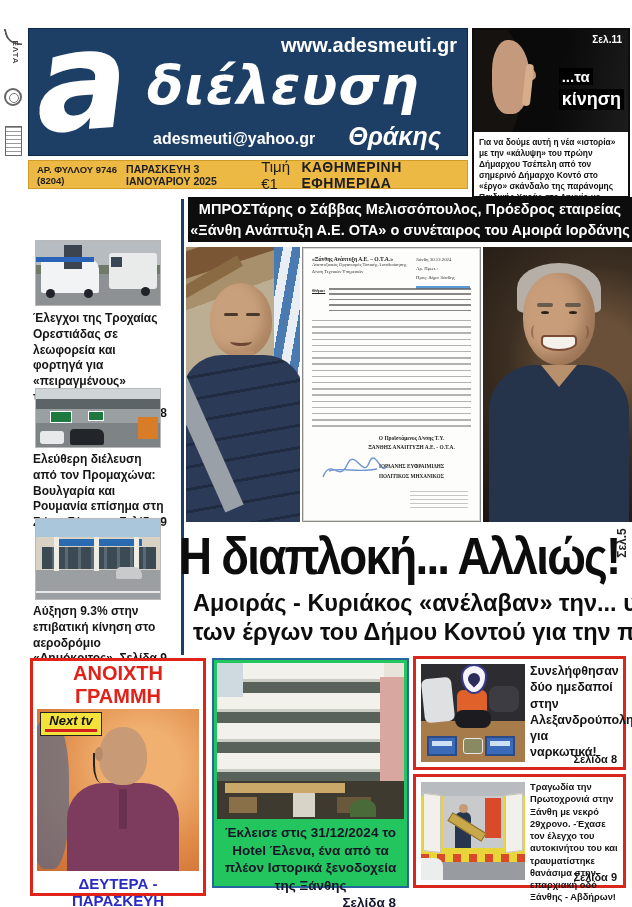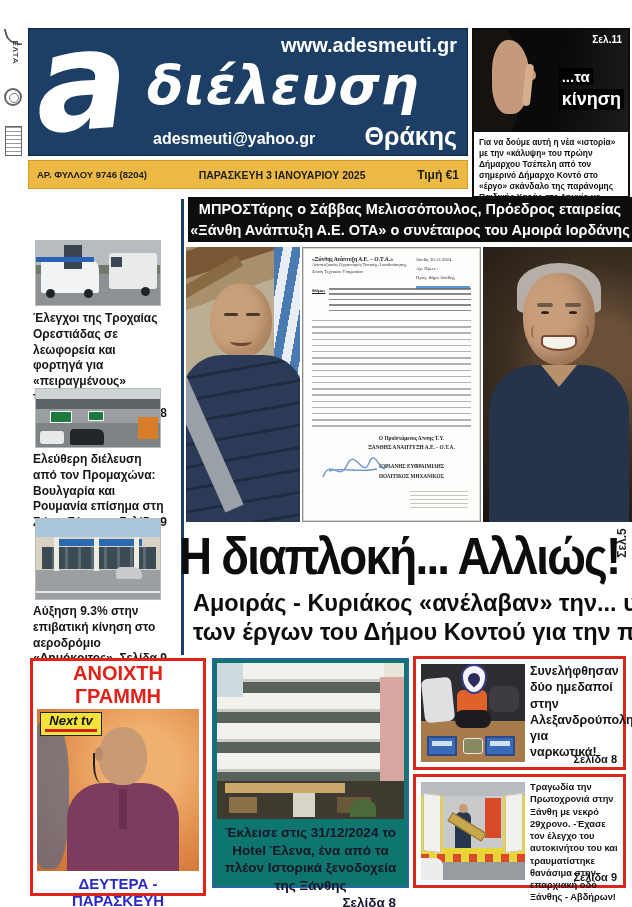--- a/index.html
+++ b/index.html
@@ -14,27 +14,27 @@
   .stamp-circle { position:absolute; top:58px; left:3px; width:18px; height:18px; border:2px solid #666; border-radius:50%; }
   .stamp-circle:after { content:""; position:absolute; left:3px; top:3px; width:8px; height:8px; border:1px solid #777; border-radius:50%; }
   .stamp-rect { position:absolute; top:96px; left:4px; width:17px; height:30px; border:1px solid #666; background:repeating-linear-gradient(0deg,#fff 0 3px,#999 3px 4px); }
 
   
   .masthead { position:absolute; left:28px; top:28px; width:440px; height:128px; background:#1d3f66; border:1px solid #0d2949; color:#fff; overflow:hidden; }
   .mh-web { position:absolute; top:5px; right:10px; font-size:20px; font-weight:bold; }
   .mh-a { position:absolute; left:6px; top:-16px; font-size:138px; font-weight:bold; font-style:italic; line-height:1; transform:rotate(-4deg); font-family:"DejaVu Sans",sans-serif; }
   .mh-name { position:absolute; left:118px; top:26px; font-size:53px; font-weight:bold; font-style:italic; letter-spacing:1px; font-family:"DejaVu Sans",sans-serif; }
   .mh-email { position:absolute; left:124px; bottom:7px; font-size:16px; font-weight:bold; }
-  .mh-region { position:absolute; right:10px; bottom:4px; font-size:25px; font-weight:bold; }
+  .mh-region { position:absolute; right:26px; bottom:4px; font-size:25px; font-weight:bold; font-style:italic; }
 
   
   .infobar { position:absolute; left:28px; top:160px; width:440px; height:29px; background:#ecb944; border:1px solid #cf9d26; display:flex; align-items:center; justify-content:space-between; padding:0 8px; color:#1d1d1d; }
   .ib-issue { font-size:9.5px; font-weight:bold; }
   .ib-date { font-size:10.5px; font-weight:bold; }
-  .ib-price { font-size:12px; font-weight:bold; }
+  .ib-price { font-size:15px; font-weight:normal; }
   .ib-daily { font-size:14px; font-weight:600; letter-spacing:.5px; }
 
   
   .secrets { position:absolute; left:472px; top:28px; width:158px; height:170px; border:2px solid #0d0d0d; background:#fff; }
   .sec-photo { position:relative; width:100%; height:102px; background:linear-gradient(100deg,#0a0a0a 0 55%, #1c1c1c 100%); overflow:hidden; }
   .sec-hair { position:absolute; left:-14px; top:-6px; width:60px; height:120px; background:#151210; border-radius:40%; }
   .sec-face { position:absolute; left:18px; top:10px; width:38px; height:74px; background:#c59a7c; border-radius:46% 60% 52% 44%; }
   .sec-nose { position:absolute; left:50px; top:38px; width:12px; height:12px; background:#c59a7c; border-radius:2px 70% 40% 0; }
   .sec-finger { position:absolute; left:50px; top:34px; width:8px; height:42px; background:#d7ae8c; border-radius:5px; transform:rotate(6deg); }
   .sec-page { position:absolute; top:4px; right:6px; color:#fff; font-size:10px; font-weight:bold; }
@@ -142,21 +142,21 @@
   .ol-head { position:absolute; left:62px; top:18px; width:48px; height:58px; background:#c89a76; border-radius:48% 48% 44% 44%; }
   .ol-ear { position:absolute; left:58px; top:38px; width:8px; height:14px; background:#b88a68; border-radius:50%; }
   .ol-wire { position:absolute; left:56px; top:44px; width:14px; height:30px; border-left:2px solid #222; border-radius:0 0 0 60%; }
   .ol-shirt { position:absolute; left:30px; top:74px; width:112px; height:90px; background:#7d3b5e; border-radius:36px 36px 0 0; }
   .ol-placket { position:absolute; left:82px; top:80px; width:8px; height:40px; background:#6a3050; }
   .ol-nexttv { position:absolute; left:3px; top:3px; width:62px; height:24px; background:#f2e23a; border:1px solid #222; text-align:center; }
   .ol-nexttv-text { font-size:13px; font-weight:bold; font-style:italic; color:#111; line-height:16px; }
   .ol-nexttv-sub { width:52px; height:3px; background:#d02020; margin:0 auto; }
   .ol-days { text-align:center; color:#2a2ac8; font-size:15px; font-weight:bold; margin-top:4px; }
 
-  .hotelbox { position:absolute; left:212px; top:658px; width:197px; height:230px; border:2px solid #2565a0; background:#0f766e; padding:3px; }
+  .hotelbox { position:absolute; left:212px; top:658px; width:197px; height:230px; border:2px solid #2565a0; background:#22c55e; padding:3px; }
   .hotel-photo { position:relative; width:100%; height:156px; overflow:hidden;
     background:repeating-linear-gradient(180deg,#f2f1ec 0 16px, #c9cdc4 16px 19px, #59625a 19px 30px); }
   .hp-sky1 { position:absolute; left:0; top:0; width:26px; height:34px; background:#cfd9e0; }
   .hp-sky2 { position:absolute; right:0; top:0; width:20px; height:20px; background:#e8e4da; }
   .hp-pink { position:absolute; right:0; top:14px; width:24px; height:142px; background:#d8a8a0; }
   .hp-ground { position:absolute; left:0; bottom:0; width:100%; height:38px; background:#3e3a30; }
   .hp-awning { position:absolute; left:8px; bottom:26px; width:120px; height:10px; background:#caa86a; }
   .hp-door { position:absolute; left:76px; bottom:2px; width:22px; height:24px; background:#d8d4c8; }
   .hp-light1 { position:absolute; left:12px; bottom:6px; width:28px; height:16px; background:#8a7048; }
   .hp-light2 { position:absolute; left:120px; bottom:6px; width:34px; height:16px; background:#6a583a; }
@@ -217,20 +217,21 @@
     <div class="mh-a">a</div>
     <div class="mh-name">διέλευση</div>
     <div class="mh-email">adesmeuti@yahoo.gr</div>
     <div class="mh-region">Θράκης</div>
   </div>
 
   <div class="infobar">
     <span class="ib-issue">ΑΡ. ΦΥΛΛΟΥ 9746 (8204)</span>
     <span class="ib-date">ΠΑΡΑΣΚΕΥΗ 3 ΙΑΝΟΥΑΡΙΟΥ 2025</span>
     <span class="ib-price">Τιμή €1</span>
+    <span class="ib-daily">ΚΑΘΗΜΕΡΙΝΗ ΕΦΗΜΕΡΙΔΑ</span>
   </div>
 
   <div class="secrets">
     <div class="sec-photo">
       <div class="sec-hair"></div>
       <div class="sec-face"></div>
       <div class="sec-nose"></div>
       <div class="sec-finger"></div>
       <div class="sec-page">Σελ.11</div>
       <div class="sec-title">

